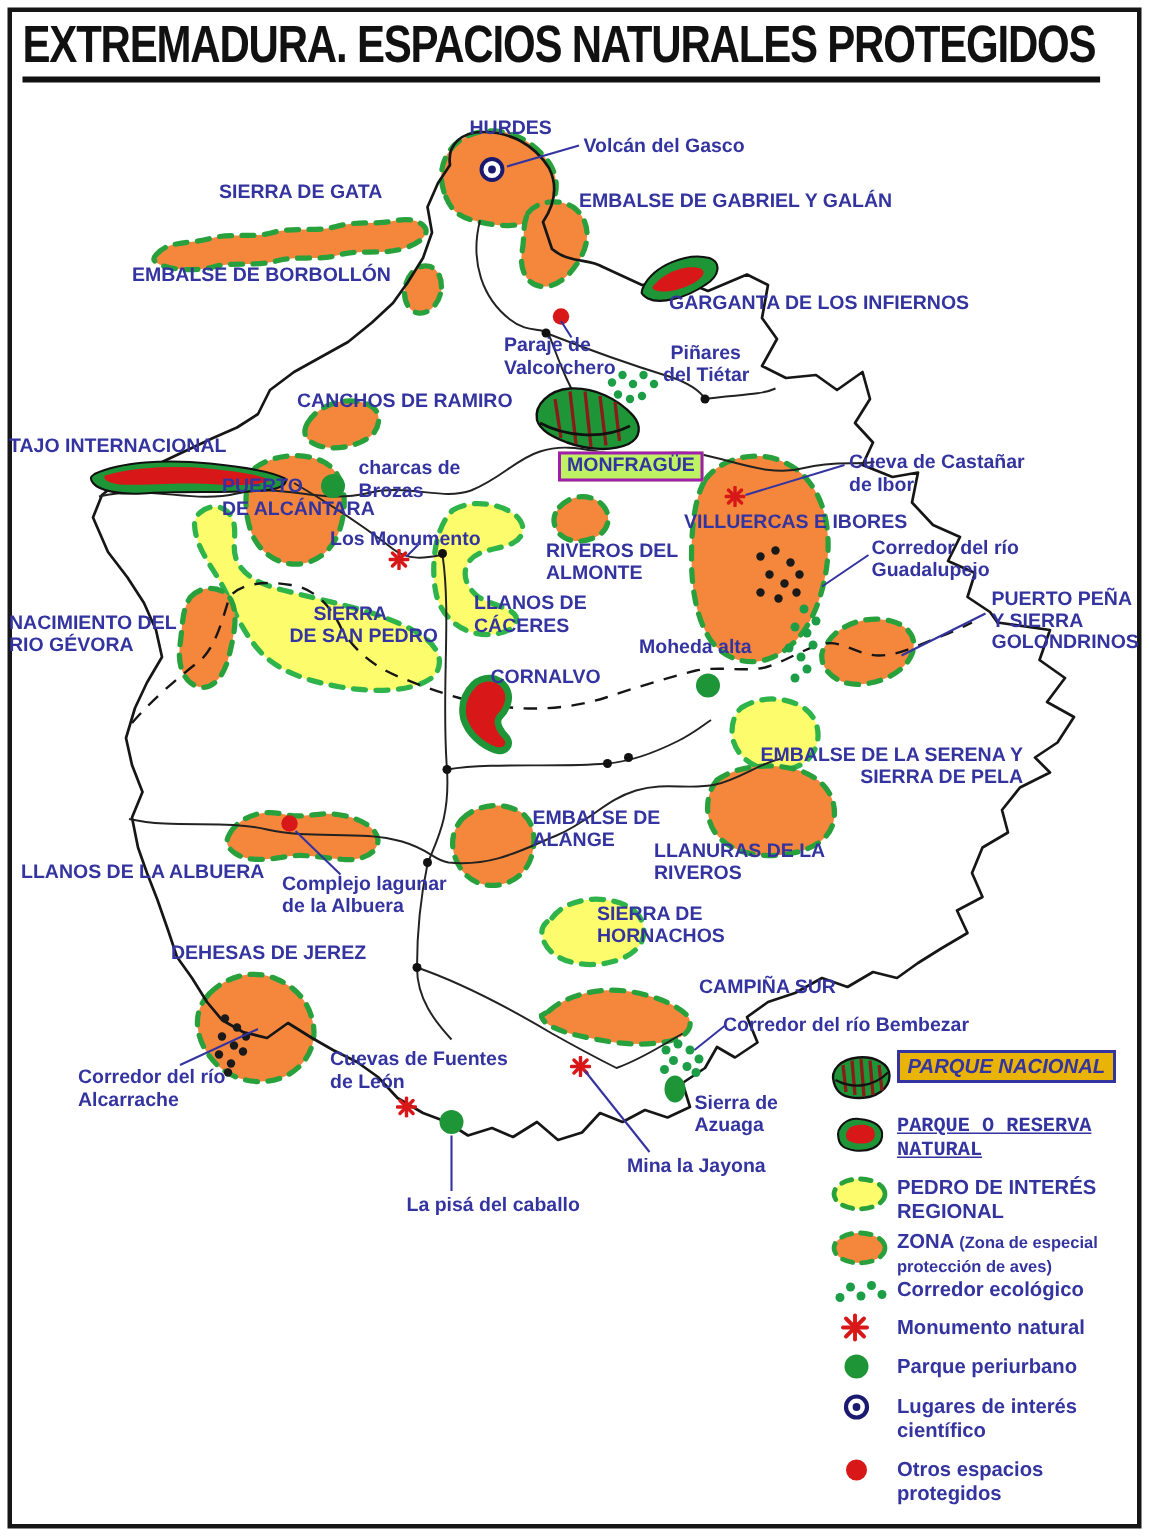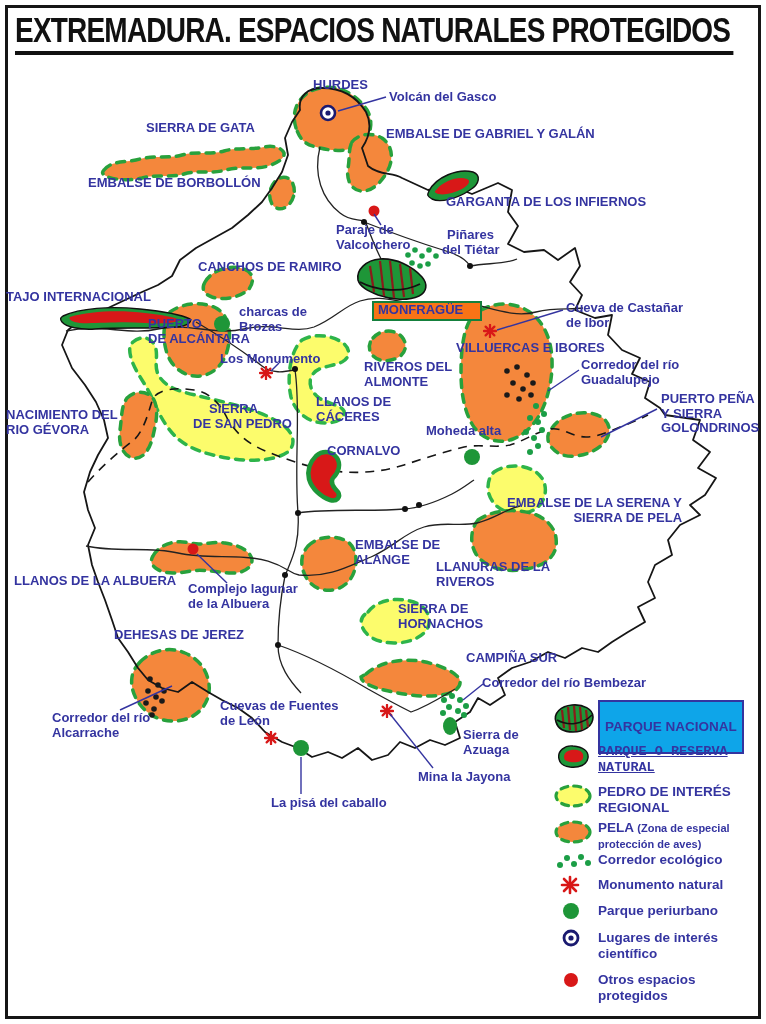--- a/index.html
+++ b/index.html
@@ -7,27 +7,27 @@
          font-family:"Liberation Sans",sans-serif;}
   .frame{position:absolute;left:5px;top:5px;right:5px;bottom:5px;border:3px solid #161616;}
   .title{position:absolute;left:15px;top:10px;font-size:35px;font-weight:800;color:#111;
          letter-spacing:-1px;transform:scaleX(0.8);transform-origin:left top;
          border-bottom:4px solid #111;padding:0 4px 1px 0;white-space:nowrap;}
   svg.map{position:absolute;left:0;top:0;}
   .lbl{position:absolute;color:#3434A0;font-weight:700;font-size:13px;line-height:1.12;
        white-space:nowrap;}
   .lbl span{display:block;}
   .u span{}
-  .boxed{border:2px solid #15803d;padding:0 17px 1px 4px;background:#f97316;}
+  .boxed{border:2px solid #a21caf;padding:0 4px 1px 4px;background:#bef264;}
   .ctr{text-align:right;}
   .leg-row{position:absolute;display:flex;align-items:flex-start;width:215px;}
   .leg-sw{width:50px;flex:0 0 50px;}
   .leg-text{color:#3434A0;font-weight:700;font-size:13.5px;line-height:1.15;padding-top:4px;}
   .leg-text .sub{font-size:11px;display:inline;}
-  .leg-boxed{border:2px solid #3434A0;padding:17px 5px;background:#0ea5e9;white-space:nowrap;}
+  .leg-boxed{border:2px solid #3434A0;padding:1px 5px;background:#eab308;white-space:nowrap;font-style:italic;}
   .leg-under{text-decoration:underline;font-family:Liberation Mono, monospace;}
 </style>
 </head>
 <body>
 
 <div class="stage">
   <div class="frame"></div>
   <div class="title">EXTREMADURA. ESPACIOS NATURALES PROTEGIDOS</div>
 
   <svg class="map" width="766" height="1024" viewBox="0 0 766 1024">
@@ -368,21 +368,21 @@
     <svg class="leg-sw" width="50" height="32" viewBox="0 0 50 32">
       <ellipse cx="25" cy="16" rx="17" ry="10" fill="#FCFC6C" stroke="#28A13C" stroke-width="3.2" stroke-dasharray="7 6" stroke-linecap="round"></ellipse>
     </svg>
     <div class="leg-text">PEDRO DE INTERÉS REGIONAL</div>
   </div>
 
   <div class="leg-row" style="left:548px;top:816px">
     <svg class="leg-sw" width="50" height="32" viewBox="0 0 50 32">
       <ellipse cx="25" cy="16" rx="17" ry="10" fill="#F4873C" stroke="#28A13C" stroke-width="3.2" stroke-dasharray="7 6" stroke-linecap="round"></ellipse>
     </svg>
-    <div class="leg-text"><span>PELA</span> <span class="sub">(Zona de especial protección de aves)</span></div>
+    <div class="leg-text"><span>ZONA</span> <span class="sub">(Zona de especial protección de aves)</span></div>
   </div>
 
   <div class="leg-row" style="left:548px;top:848px">
     <svg class="leg-sw" width="50" height="26" viewBox="0 0 50 26">
       <g fill="#1B9E46">
         <circle cx="12" cy="17" r="3"></circle>
           <circle cx="19" cy="10" r="3"></circle>
           <circle cx="26" cy="16" r="3"></circle>
         <circle cx="33" cy="9" r="3"></circle>
           <circle cx="40" cy="15" r="3"></circle>

